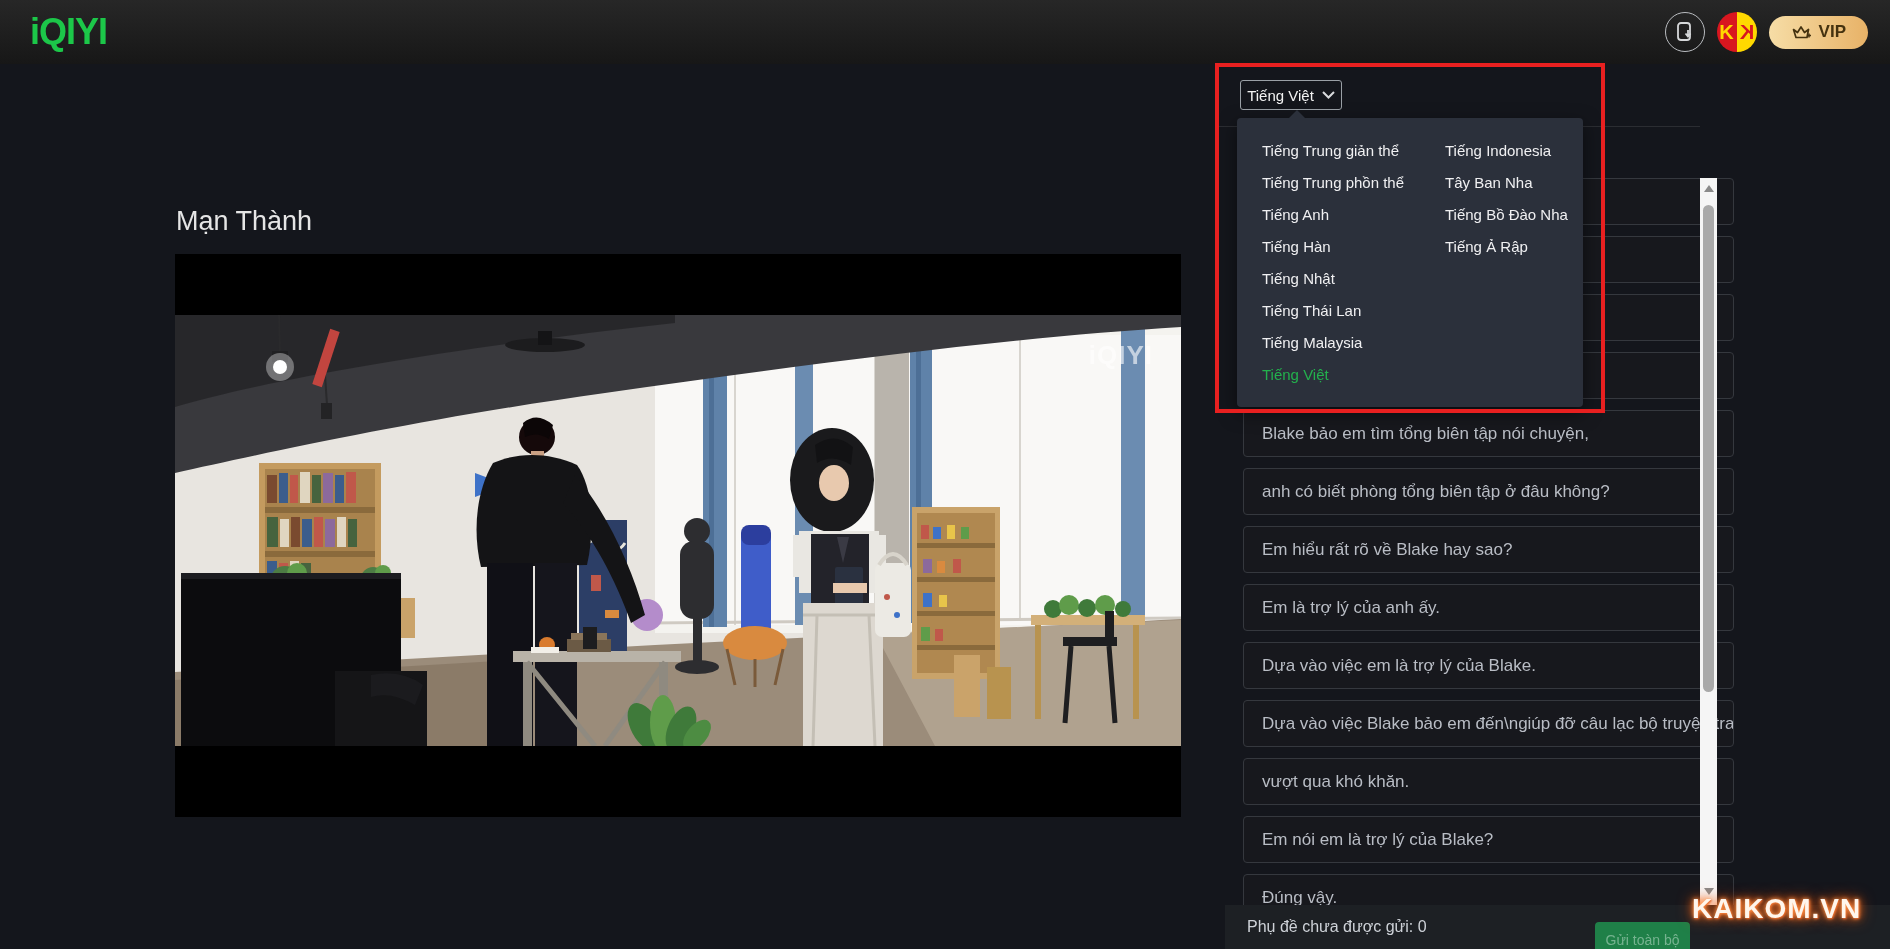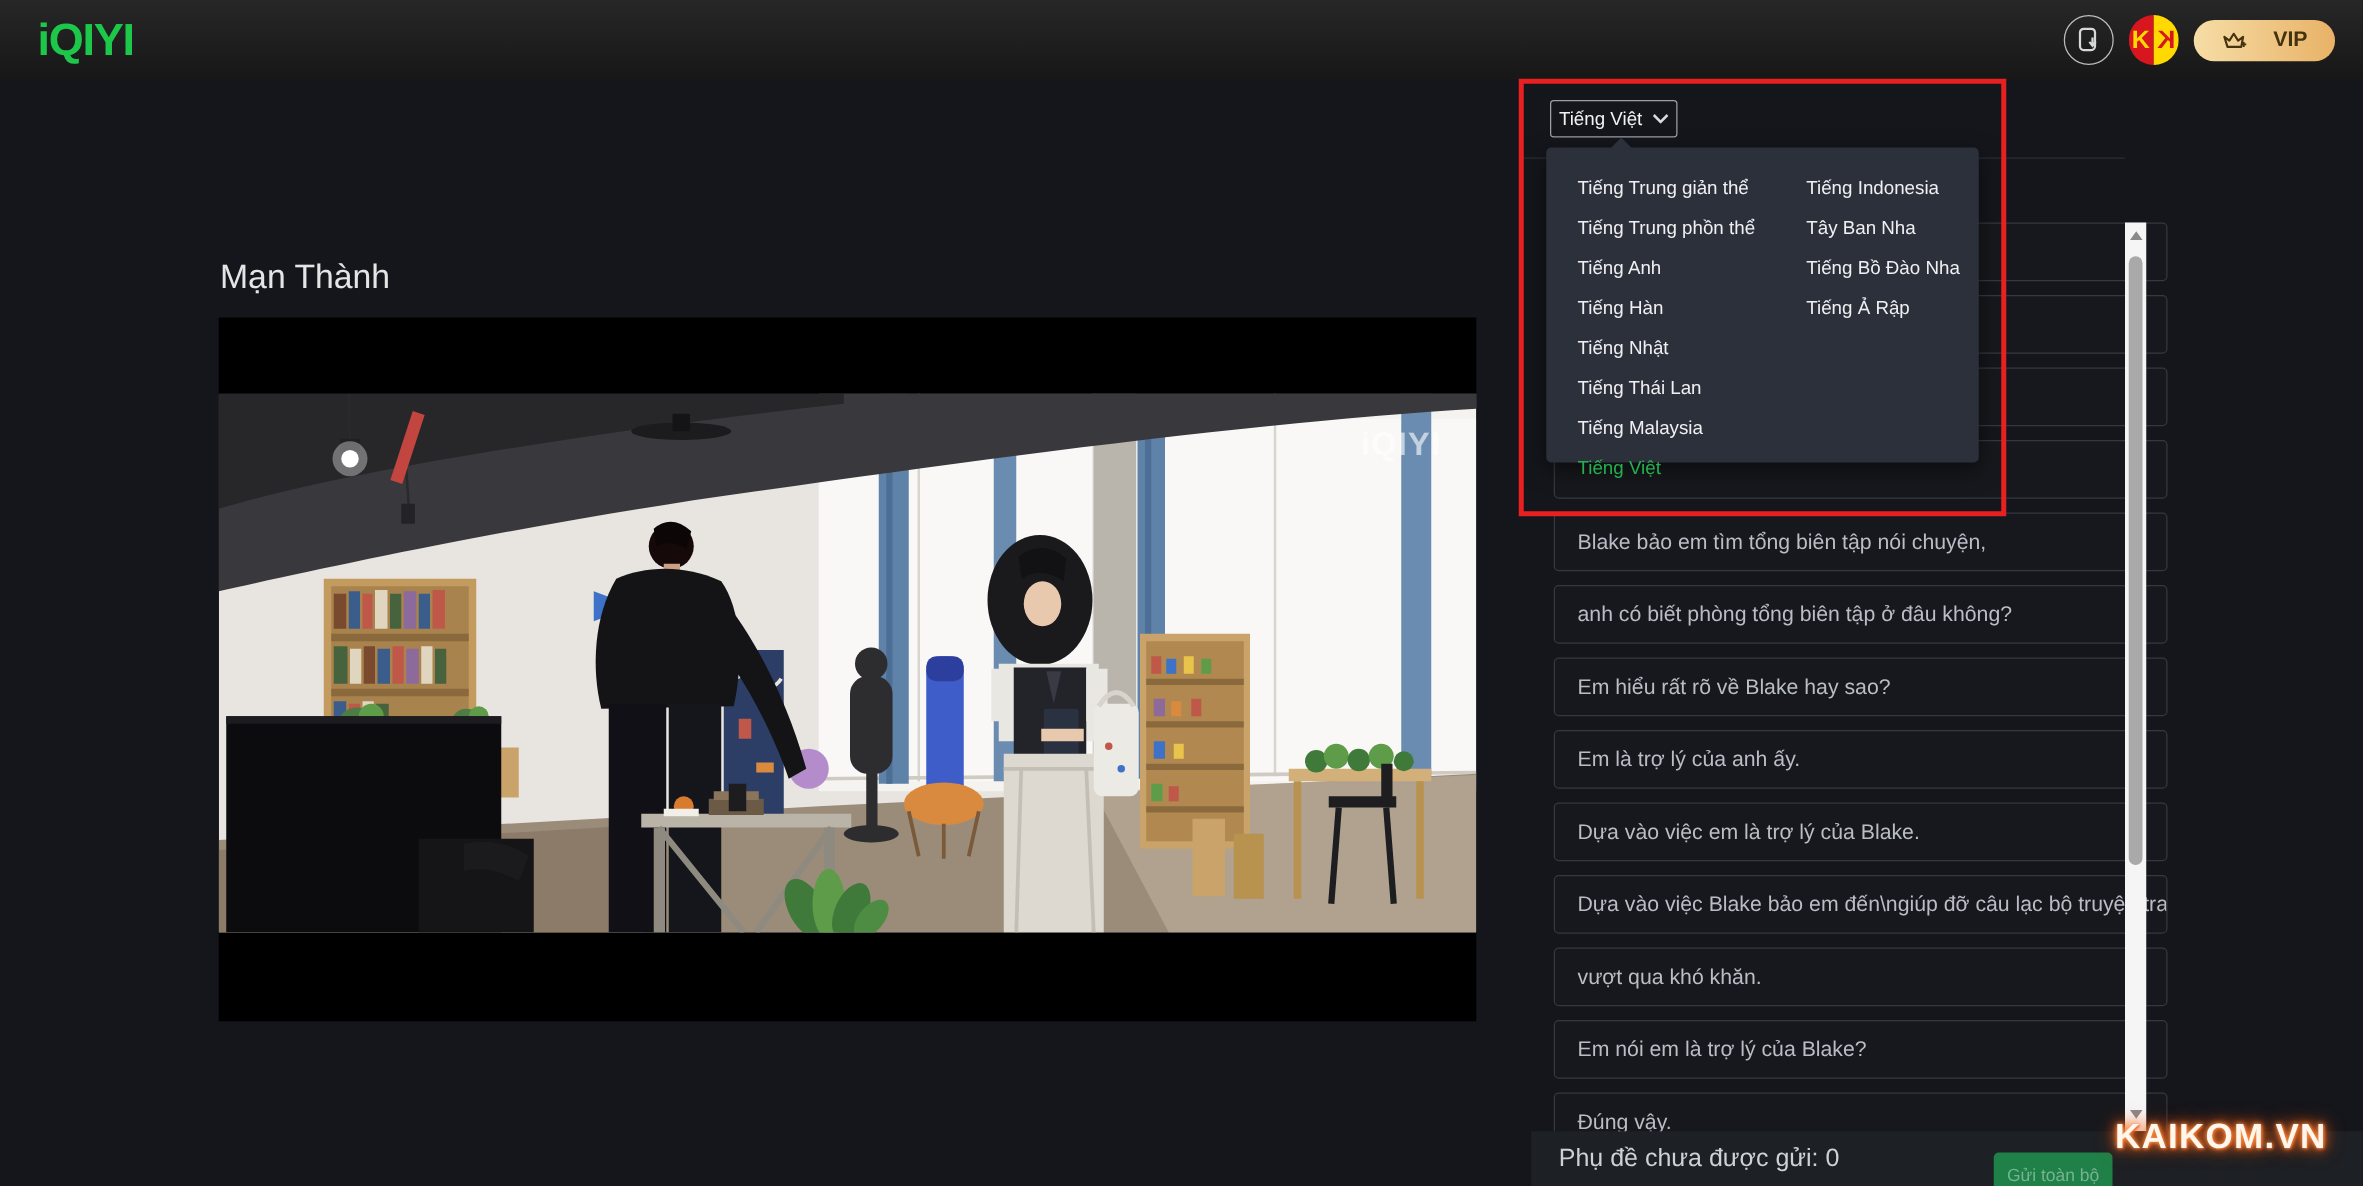--- a/index.html
+++ b/index.html
@@ -15,21 +15,21 @@
   .nav-right { position:absolute; right:22px; top:0; height:64px; display:flex; align-items:center; gap:12px; }
   .app-icon { width:40px; height:40px; border:1.5px solid #b9bcc0; border-radius:50%;
               display:flex; align-items:center; justify-content:center; }
   .kk-logo { width:40px; height:40px; border-radius:50%; overflow:hidden; display:flex; }
   .kk-half { width:50%; height:100%; display:flex; align-items:center; justify-content:center;
              font-weight:800; font-size:20px; }
   .kk-l { background:#d8161f; color:#ffd900; }
   .kk-r { background:#ffd900; color:#d8161f; transform:scaleX(-1); }
   .vip-btn { height:33px; padding:0 22px; border-radius:17px;
              background:linear-gradient(90deg,#f6dda6,#e8b267); display:flex; align-items:center;
-             gap:21px; color:#45320f; font-weight:700; font-size:17px; }
+             gap:7px; color:#45320f; font-weight:700; font-size:17px; }
 
   
   .page-title { position:absolute; left:176px; top:206px; font-size:27px; color:#e5e5e5; font-weight:500; }
   .player { position:absolute; left:175px; top:254px; width:1006px; height:563px; background:#000; }
   .film { position:absolute; left:0; top:61px; width:1006px; height:431px; }
   .film-watermark { position:absolute; right:28px; top:86px; font-size:26px; font-weight:700;
                     color:rgba(255,255,255,0.6); letter-spacing:1px; }
 
   
   .panel-divider { position:absolute; left:1217px; top:126px; width:483px; height:1px; background:#2b2d32; }
@@ -44,29 +44,29 @@
   .sb-tri-up { width:0; height:0; border-left:5px solid transparent; border-right:5px solid transparent;
                border-bottom:7px solid #8a8a8a; }
   .sb-tri-down { width:0; height:0; border-left:5px solid transparent; border-right:5px solid transparent;
                  border-top:7px solid #8a8a8a; }
   .sb-thumb { position:absolute; left:3px; top:27px; width:11px; height:487px; background:#a9a9a9;
               border-radius:6px; }
 
   
   .footer { position:absolute; left:1225px; top:905px; width:665px; height:44px; background:#1d2024;
             display:flex; align-items:center; z-index:6; }
-  .footer-status { margin-left:22px; color:#ced2d8; font-size:20px; }
+  .footer-status { margin-left:22px; color:#ced2d8; font-size:16px; }
   .send-all-btn { position:absolute; left:370px; top:17px; width:95px; height:36px; background:#1f8048;
                   color:#76b390; font-size:14px; border:none; border-radius:4px; }
 
   
   .lang-select { position:absolute; left:1240px; top:80px; width:102px; height:30px;
                  border:1px solid #9aa0a6; border-radius:3px; display:flex; align-items:center;
                  justify-content:center; gap:8px; color:#f2f2f2; font-size:15px; z-index:20; background:transparent; }
-  .dropdown { position:absolute; left:1237px; top:118px; width:346px; height:252px; background:#2b303b;
+  .dropdown { position:absolute; left:1237px; top:118px; width:346px; height:289px; background:#2b303b;
               border-radius:4px; box-shadow:0 6px 18px rgba(0,0,0,.5); z-index:20; }
   .dropdown::before { content:""; position:absolute; left:51px; top:-8px; width:0; height:0;
                       border-left:9px solid transparent; border-right:9px solid transparent;
                       border-bottom:9px solid #2b303b; }
   .lang-col { position:absolute; top:16px; display:flex; flex-direction:column; }
   .lang-col1 { left:25px; }
   .lang-col2 { left:208px; }
   .lang-item { height:32px; display:flex; align-items:center; color:#f0f0f2; font-size:15px;
                white-space:nowrap; cursor:pointer; }
   .lang-item.active { color:#23b14d; }

